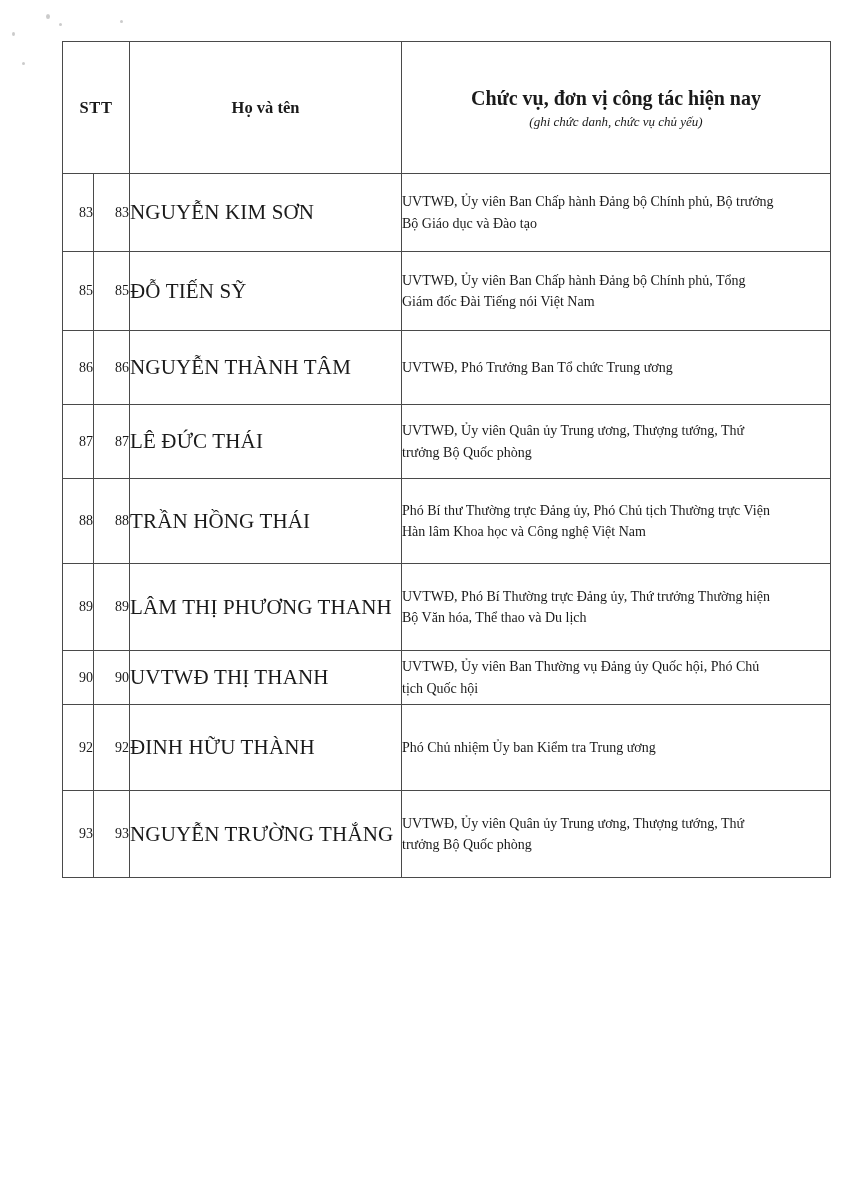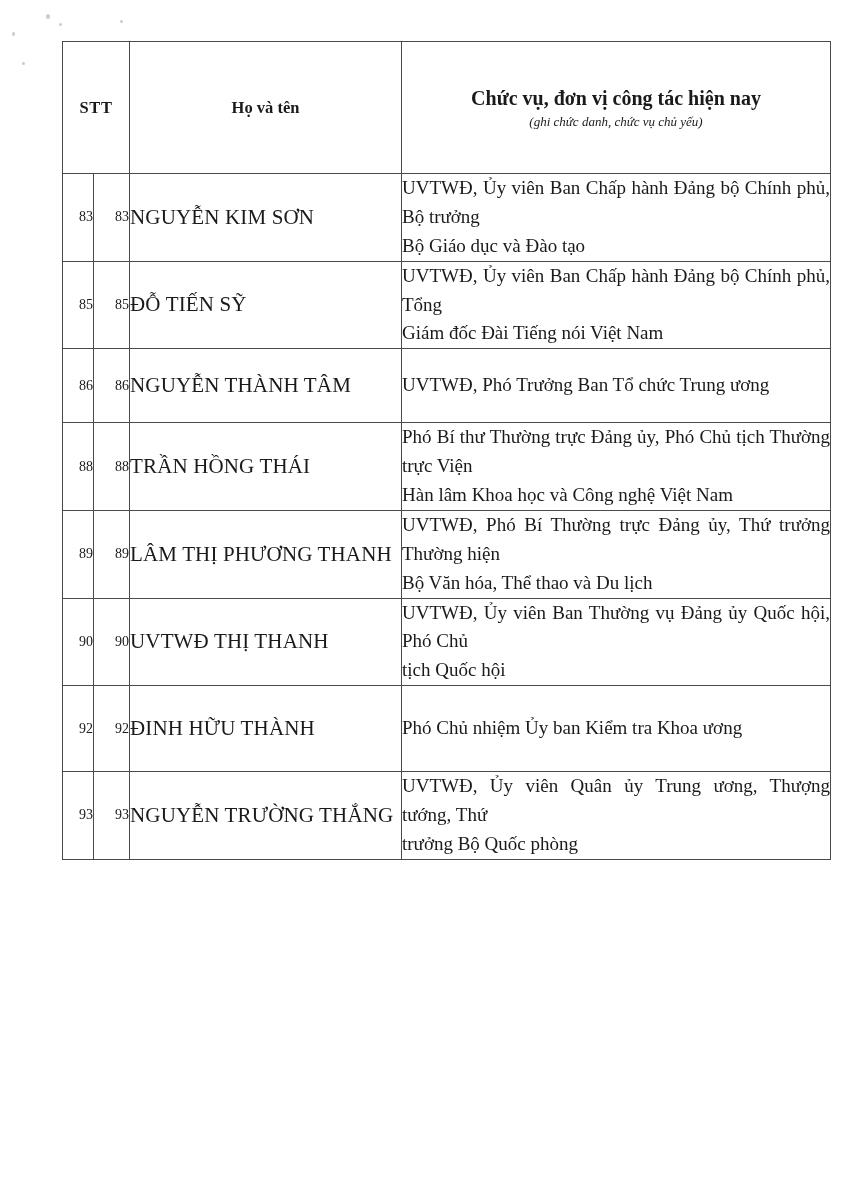--- a/index.html
+++ b/index.html
@@ -102,21 +102,21 @@
     font-size: 21px;
     letter-spacing: 0.15px;
     white-space: nowrap;
   }
   td.desc {
     padding-left: 7px;
     padding-right: 5px;
     line-height: 1.52;
     text-align: justify;
     text-justify: inter-word;
-    font-size: 19px;
+    font-size: 14px;
   }
   td.desc .line {
     display: block;
   }
 
   
   tr.r83 td { height: 77px; }
   tr.r84 td { height: 52px; }
   tr.r85 td { height: 78px; }
   tr.r86 td { height: 73px; }
@@ -176,20 +176,29 @@
         </td>
       </tr>
       <tr class="r86">
         <td class="num">86</td>
         <td class="num">86</td>
         <td class="name">NGUYỄN THÀNH TÂM</td>
         <td class="desc">
           <span class="line">UVTWĐ, Phó Trưởng Ban Tổ chức Trung ương</span>
         </td>
       </tr>
+      <tr class="r87">
+        <td class="num">87</td>
+        <td class="num">87</td>
+        <td class="name">LÊ ĐỨC THÁI</td>
+        <td class="desc">
+          <span class="line">UVTWĐ, Ủy viên Quân ủy Trung ương, Thượng tướng, Thứ</span>
+          <span class="line">trưởng Bộ Quốc phòng</span>
+        </td>
+      </tr>
       <tr class="r88">
         <td class="num">88</td>
         <td class="num">88</td>
         <td class="name">TRẦN HỒNG THÁI</td>
         <td class="desc">
           <span class="line">Phó Bí thư Thường trực Đảng ủy, Phó Chủ tịch Thường trực Viện</span>
           <span class="line">Hàn lâm Khoa học và Công nghệ Việt Nam</span>
         </td>
       </tr>
       <tr class="r89">
@@ -208,21 +217,21 @@
         <td class="desc">
           <span class="line">UVTWĐ, Ủy viên Ban Thường vụ Đảng ủy Quốc hội, Phó Chủ</span>
           <span class="line">tịch Quốc hội</span>
         </td>
       </tr>
       <tr class="r92">
         <td class="num">92</td>
         <td class="num">92</td>
         <td class="name">ĐINH HỮU THÀNH</td>
         <td class="desc">
-          <span class="line">Phó Chủ nhiệm Ủy ban Kiểm tra Khoa ương</span>
+          <span class="line">Phó Chủ nhiệm Ủy ban Kiểm tra Trung ương</span>
         </td>
       </tr>
       <tr class="r93">
         <td class="num">93</td>
         <td class="num">93</td>
         <td class="name">NGUYỄN TRƯỜNG THẮNG</td>
         <td class="desc">
           <span class="line">UVTWĐ, Ủy viên Quân ủy Trung ương, Thượng tướng, Thứ</span>
           <span class="line">trưởng Bộ Quốc phòng</span>
         </td>

